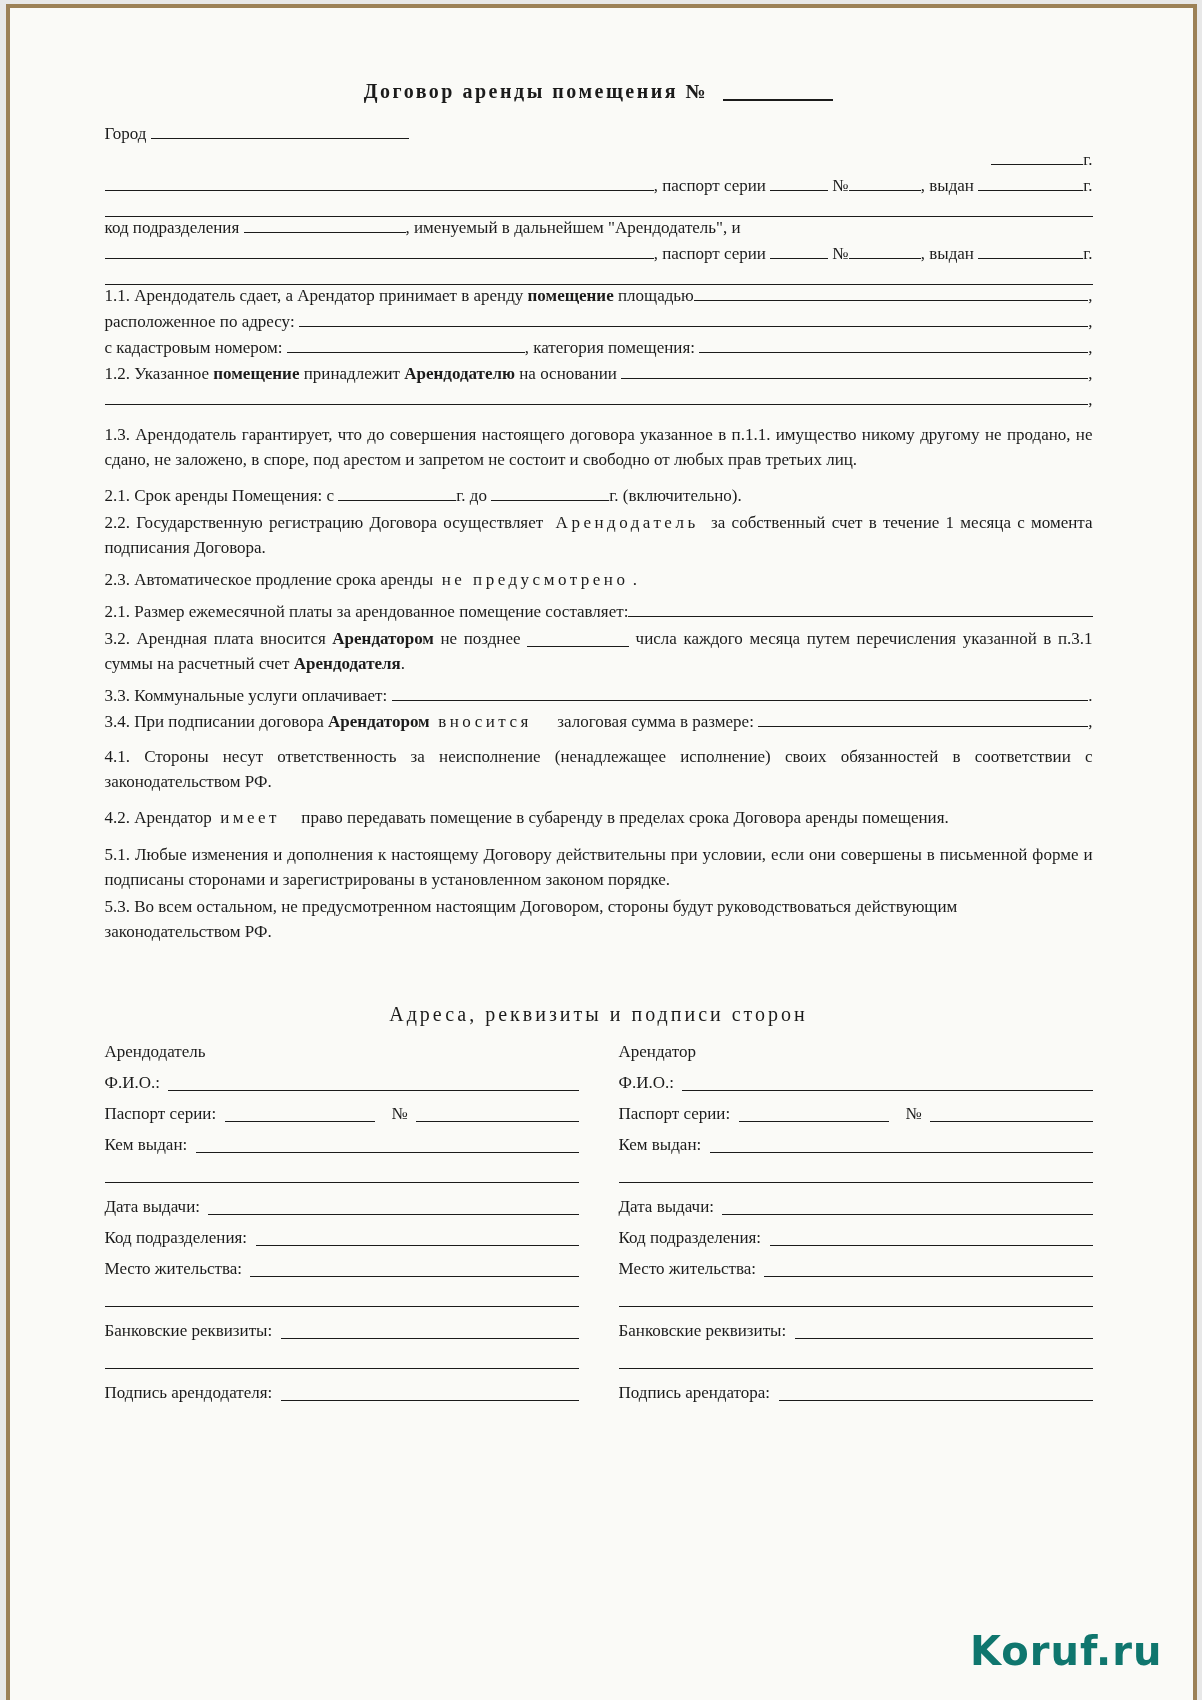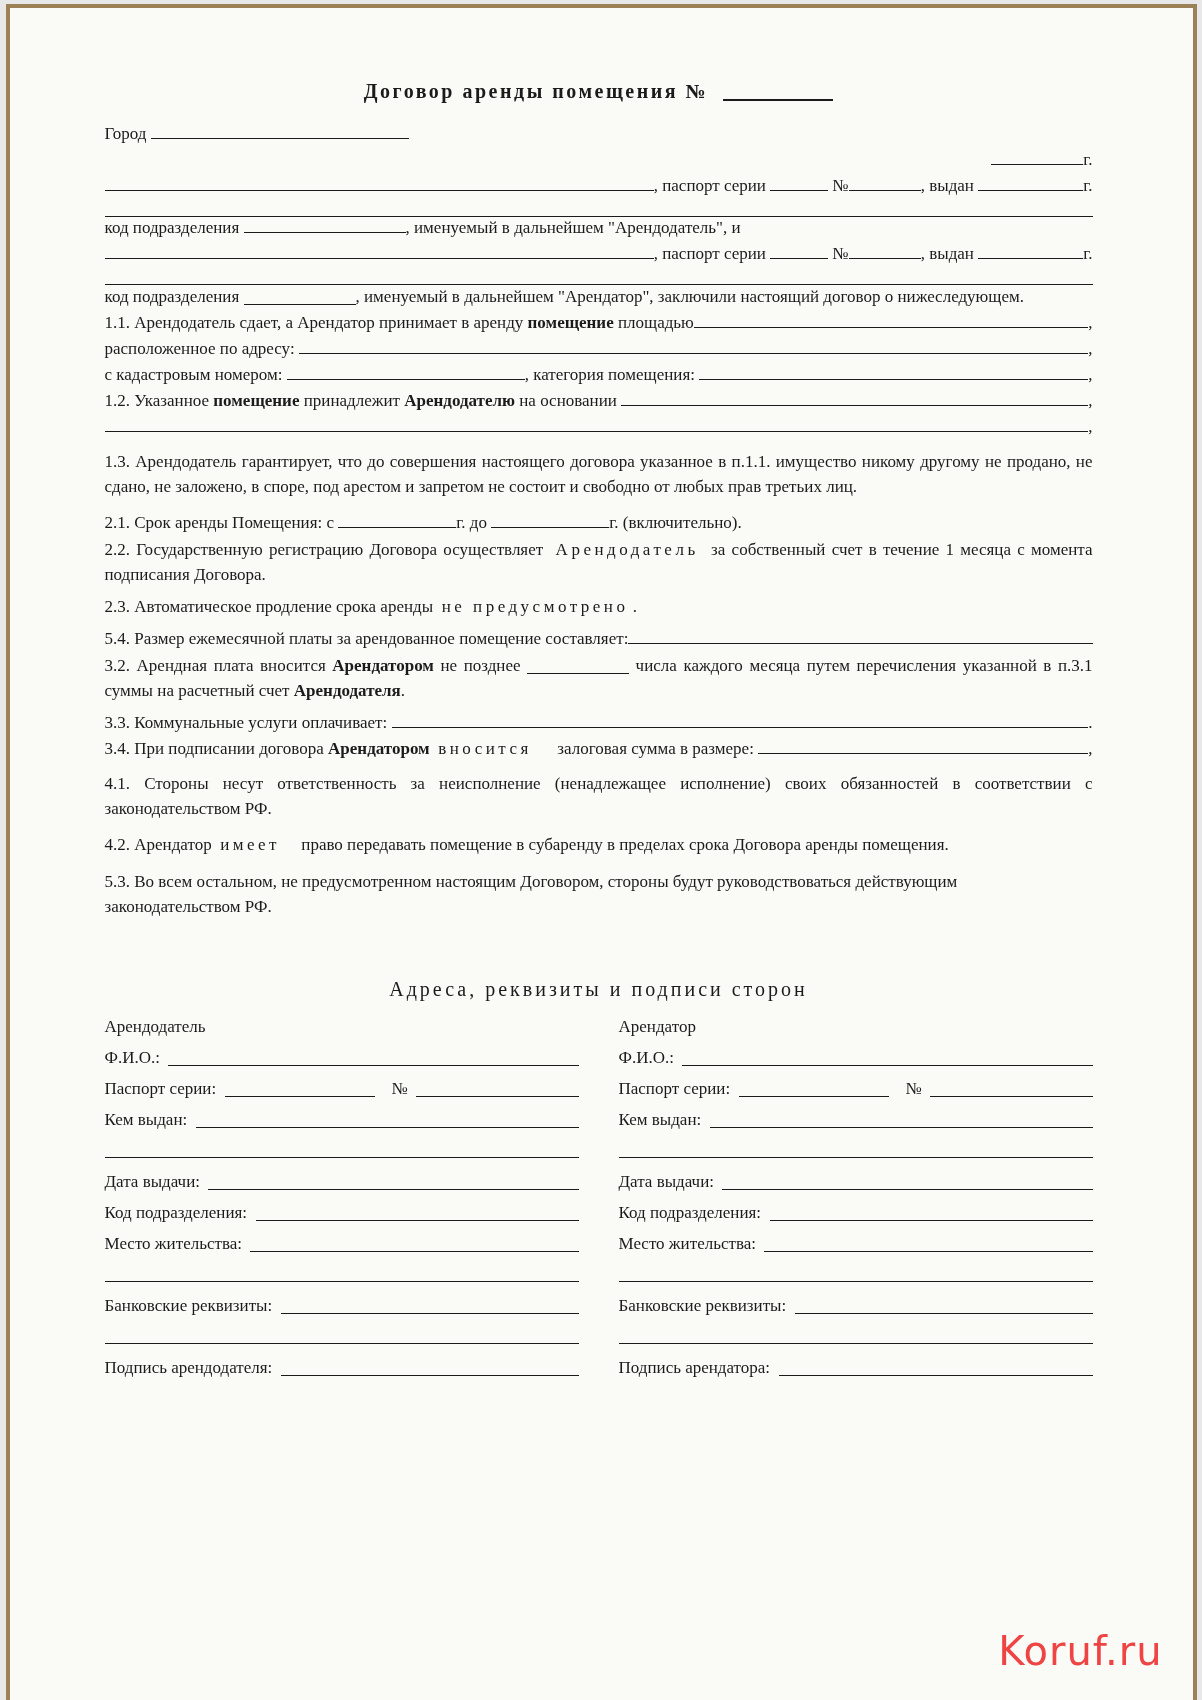--- a/index.html
+++ b/index.html
@@ -84,21 +84,20 @@
         <span class="blank" style="width: 58px;"></span>
         <span class="seg"> №</span>
         <span class="blank" style="width: 72px;"></span>
         <span class="seg">, выдан </span>
         <span class="blank" style="width: 105px;"></span>
         <span class="seg">г.</span>
       </div>
       <div class="line">
         <span class="blank fill"></span>
       </div>
-      <div class="flow"><span class="seg">код подразделения </span><span class="blank" style="width: 112px;"></span><span class="seg">, именуемый в дальнейшем "Арендатор", заключили настоящий договор о нижеследующем.</span></div>
       <div class="line">
         <span class="seg">1.1. Арендодатель сдает, а Арендатор принимает в аренду </span>
         <span class="seg bold">помещение</span>
         <span class="seg"> площадью</span>
         <span class="blank fill"></span>
         <span class="seg">,</span>
       </div>
       <div class="line">
         <span class="seg">расположенное по адресу: </span>
         <span class="blank fill"></span>
@@ -136,21 +135,21 @@
       </div>
       <div class="flow justify"><span class="seg">2.2. Государственную регистрацию Договора осуществляет  </span><span class="seg spaced">Арендодатель</span><span class="seg">  за собственный счет в течение 1 месяца с момента подписания Договора.</span></div>
       <div class="spacer" style="height: 4px;"></div>
       <div class="line">
         <span class="seg">2.3. Автоматическое продление срока аренды  </span>
         <span class="seg spaced">не предусмотрено</span>
         <span class="seg"> .</span>
       </div>
       <div class="spacer" style="height: 4px;"></div>
       <div class="line">
-        <span class="seg">5.4. Размер ежемесячной платы за арендованное помещение составляет:</span>
+        <span class="seg">2.1. Размер ежемесячной платы за арендованное помещение составляет:</span>
         <span class="blank fill"></span>
       </div>
       <div class="flow justify"><span class="seg">3.2. Арендная плата вносится </span><span class="seg bold">Арендатором</span><span class="seg"> не позднее </span><span class="blank" style="width: 102px;"></span><span class="seg"> числа каждого месяца путем перечисления указанной в п.3.1 суммы на расчетный счет </span><span class="seg bold">Арендодателя</span><span class="seg">.</span></div>
       <div class="spacer" style="height: 4px;"></div>
       <div class="line">
         <span class="seg">3.3. Коммунальные услуги оплачивает: </span>
         <span class="blank fill"></span>
         <span class="seg">.</span>
       </div>
       <div class="line">
@@ -164,20 +163,21 @@
       </div>
       <div class="spacer" style="height: 6px;"></div>
       <div class="flow justify"><span class="seg">4.1. Стороны несут ответственность за неисполнение (ненадлежащее исполнение) своих обязанностей в соответствии с законодательством РФ.</span></div>
       <div class="spacer" style="height: 8px;"></div>
       <div class="line">
         <span class="seg">4.2. Арендатор  </span>
         <span class="seg spaced">имеет</span>
         <span class="seg">     право передавать помещение в субаренду в пределах срока Договора аренды помещения.</span>
       </div>
       <div class="spacer" style="height: 8px;"></div>
+      <div class="flow justify"><span class="seg">5.1. Любые изменения и дополнения к настоящему Договору действительны при условии, если они совершены в письменной форме и подписаны сторонами и зарегистрированы в установленном законом порядке.</span></div>
       <div class="flow"><span class="seg">5.3. Во всем остальном, не предусмотренном настоящим Договором, стороны будут руководствоваться действующим законодательством РФ.</span></div>
       <div class="spacer" style="height: 56px;"></div>
       <div class="section-header"><span class="seg">Адреса, реквизиты и подписи сторон</span></div>
       <div class="columns">
         <div class="col">
           <div class="col-row">
             <span class="seg">Арендодатель</span>
           </div>
           <div class="col-row">
             <span class="seg">Ф.И.О.:  </span>
@@ -266,14 +266,14 @@
           <div class="col-row">
             <span class="blank fill"></span>
           </div>
           <div class="col-row">
             <span class="seg">Подпись арендатора:  </span>
             <span class="blank fill"></span>
           </div>
         </div>
       </div>
     </div>
-  <div class="watermark" style="color: #ef4444;">Koruf.ru</div>
+  <div class="watermark" style="color: #0f766e; font-weight: bold;">Koruf.ru</div>
 </div>
 
 </body></html>

